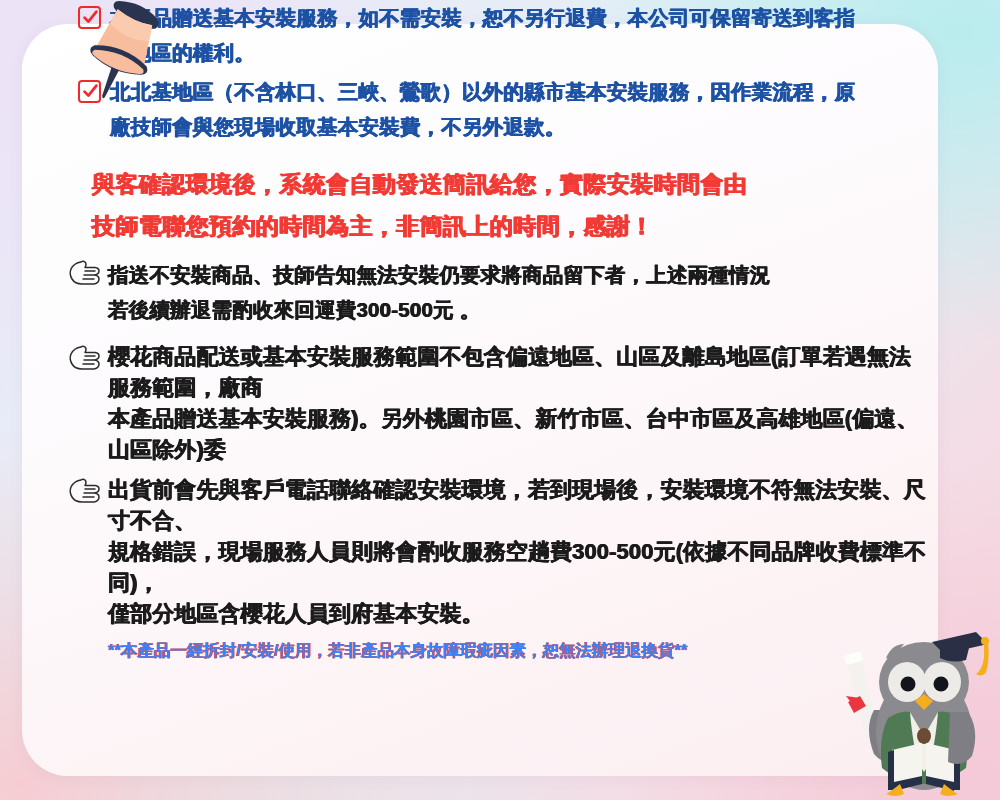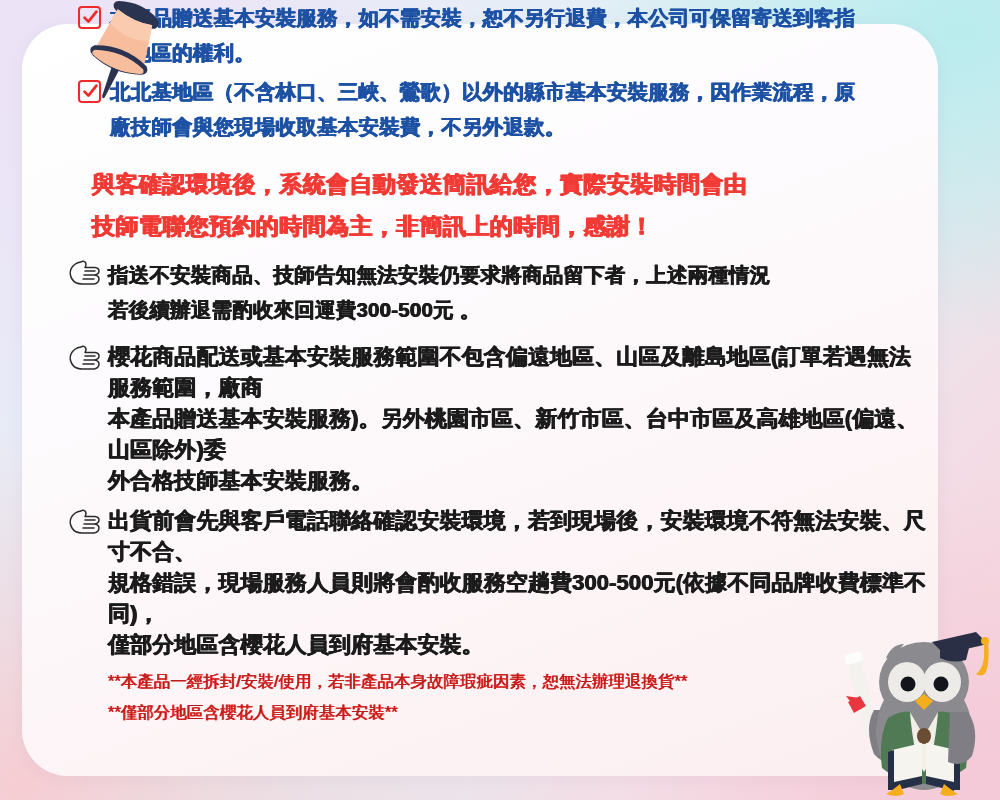--- a/index.html
+++ b/index.html
@@ -120,23 +120,23 @@
 
   .dark-lines {
     color: #1b1b1b;
     font-weight: bold;
     text-shadow: 0.55px 0 0 #1b1b1b, -0.5px 0 0 #1b1b1b;
   }
   .lvl1 { font-size: 20.5px; line-height: 35px; letter-spacing: 0.2px; }
   .lvl2 { font-size: 22px; line-height: 31px; letter-spacing: 0.1px; }
 
   .tail-red {
-    color: #b91c1c;
+    color: #3b82f6;
     font-size: 16.5px;
-    font-weight: normal;
+    font-weight: bold;
     line-height: 31px;
     text-shadow: 0.55px 0 0 #f23a35, -0.5px 0 0 #f23a35;
   }
   .tail-red-wrap { padding-left: 108px; padding-right: 44px; margin-top: 6px; }
 
   .b1 { margin-top: 10px; }
   .b2 { margin-top: 14px; }
   .b3 { margin-top: 9px; }
 </style>
 </head>
@@ -254,35 +254,34 @@
     <span class="hand h-sm">
       <svg width="34" height="30" viewBox="0 0 34 30" aria-hidden="true">
         <g fill="none" stroke="#2b2b2b" stroke-width="1.5" stroke-linejoin="round" stroke-linecap="round">
           <path d="M13 4 Q6 5 3 11 Q1 16 4 21 Q7 26 14 26 L26 26 Q31 25 31 21 Q31 18 27 17 Q31 16 31 13 Q31 10 27 9.5 L17 9.5 Q19 6 17 4 Q15 2.6 13 4 Z"></path>
           <path d="M17 13 L27 13"></path>
           <path d="M16 17 L27 17"></path>
           <path d="M15 21 L26 21"></path>
         </g>
       </svg>
     </span>
-    <span class="dark-lines lvl2"><span>櫻花商品配送或基本安裝服務範圍不包含偏遠地區、山區及離島地區(訂單若遇無法服務範圍，廠商</span><br><span>本產品贈送基本安裝服務)。另外桃園市區、新竹市區、台中市區及高雄地區(偏遠、山區除外)委</span><br><span>外合格技師基本安裝服務。</span></span>
+    <span class="dark-lines lvl2"><span>櫻花商品配送或基本安裝服務範圍不包含偏遠地區、山區及離島地區(訂單若遇無法服務範圍，廠商</span><br><span>本產品贈送基本安裝服務)。另外桃園市區、新竹市區、台中市區及高雄地區(偏遠、山區除外)委</span><br></span>
   </div>
 
   <div class="row hand-block b3">
     <span class="hand h-sm">
       <svg width="34" height="30" viewBox="0 0 34 30" aria-hidden="true">
         <g fill="none" stroke="#2b2b2b" stroke-width="1.5" stroke-linejoin="round" stroke-linecap="round">
           <path d="M13 4 Q6 5 3 11 Q1 16 4 21 Q7 26 14 26 L26 26 Q31 25 31 21 Q31 18 27 17 Q31 16 31 13 Q31 10 27 9.5 L17 9.5 Q19 6 17 4 Q15 2.6 13 4 Z"></path>
           <path d="M17 13 L27 13"></path>
           <path d="M16 17 L27 17"></path>
           <path d="M15 21 L26 21"></path>
         </g>
       </svg>
     </span>
     <span class="dark-lines lvl2"><span>出貨前會先與客戶電話聯絡確認安裝環境，若到現場後，安裝環境不符無法安裝、尺寸不合、</span><br><span>規格錯誤，現場服務人員則將會酌收服務空趟費300-500元(依據不同品牌收費標準不同)，</span><br><span>僅部分地區含櫻花人員到府基本安裝。</span></span>
   </div>
 
   <div class="tail-red-wrap">
     <div class="tail-red">**本產品一經拆封/安裝/使用，若非產品本身故障瑕疵因素，恕無法辦理退換貨**</div>
-    <div class="tail-red">**僅部分地區含櫻花人員到府基本安裝**</div>
   </div>
 
 </div>
 
 </body></html>

